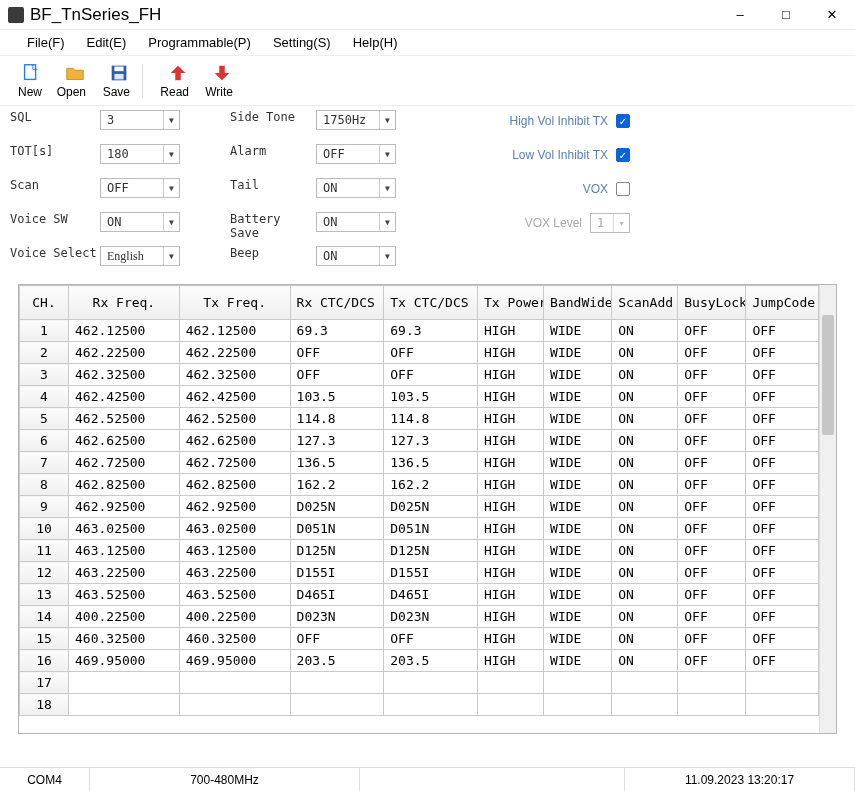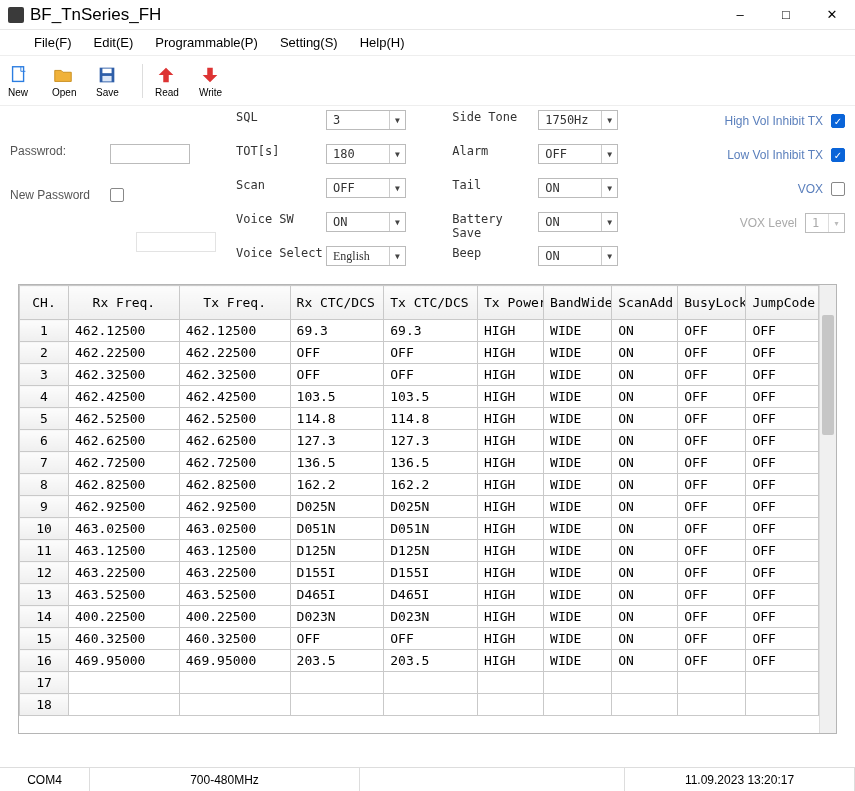--- a/index.html
+++ b/index.html
@@ -25,37 +25,37 @@
   }
   .titlebar .title { flex: 1; font-size: 17px; }
   .winbtns { display: flex; height: 100%; }
   .winbtn {
     width: 46px; display: flex; align-items: center; justify-content: center;
     font-size: 13px; font-family: "Segoe UI Symbol", sans-serif;
   }
   
   .menubar {
     height: 26px; display: flex; align-items: center;
-    padding: 0 24px; gap: 2px;
+    padding: 0 17px; gap: 2px;
     border-bottom: 1px solid #eee;
     font-size: 13px;
   }
   .menubar .menu-item { padding: 3px 10px; }
   
   .toolbar {
     height: 50px; display: flex; align-items: center;
     padding: 0 8px; gap: 10px;
     border-bottom: 1px solid #eee;
   }
   .tb-group { display: flex; gap: 10px; }
   .tb-sep { width: 1px; height: 34px; background: #ddd; margin: 0 2px; }
   .tb-btn {
-    display: flex; flex-direction: column; align-items: flex-start;
+    display: flex; flex-direction: column; align-items: flex-end;
     width: 34px;
-    font-size: 10px;
+    font-size: 12px;
     cursor: default;
   }
   .tb-btn svg { width: 22px; height: 22px; }
   .tb-btn span { margin-top: 1px; }
 
   
   .settings {
     display: flex;
     padding: 4px 10px 16px 10px;
     gap: 20px;
@@ -231,33 +231,20 @@
       <svg viewBox="0 0 24 24">
           <path d="M12 20 L4 12 H9 V4 H15 V12 H20 Z" fill="#d33"></path>
         </svg>
       <span>Write</span>
     </div>
   </div>
 </div>
 
 <div class="settings">
 
-  <div class="col col-left">
-    <div class="row">
-      <span class="lbl" style="width:100px">Passwrod:</span>
-      <div class="pw-input"></div>
-    </div>
-    <div class="row">
-      <span class="lbl" style="width:100px">New Password</span>
-      <span class="chk off"></span>
-    </div>
-    <div class="row" style="justify-content:flex-end">
-      <div class="pw-input" style="border-color:#e3e3e3"></div>
-    </div>
-  </div>
 
   <div class="col col-mid1">
     <div class="row">
       <span class="lbl">SQL</span>
       <div class="combo">
           <span class="val">3</span>
           <span class="arrow">▼</span>
         </div>
     </div>
     <div class="row">

